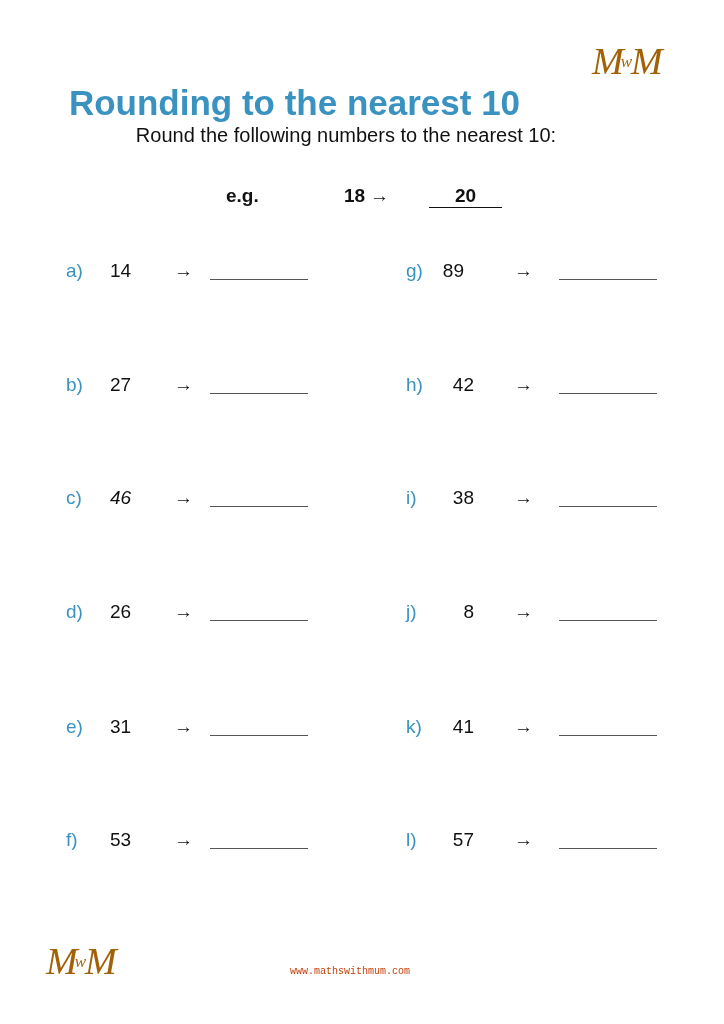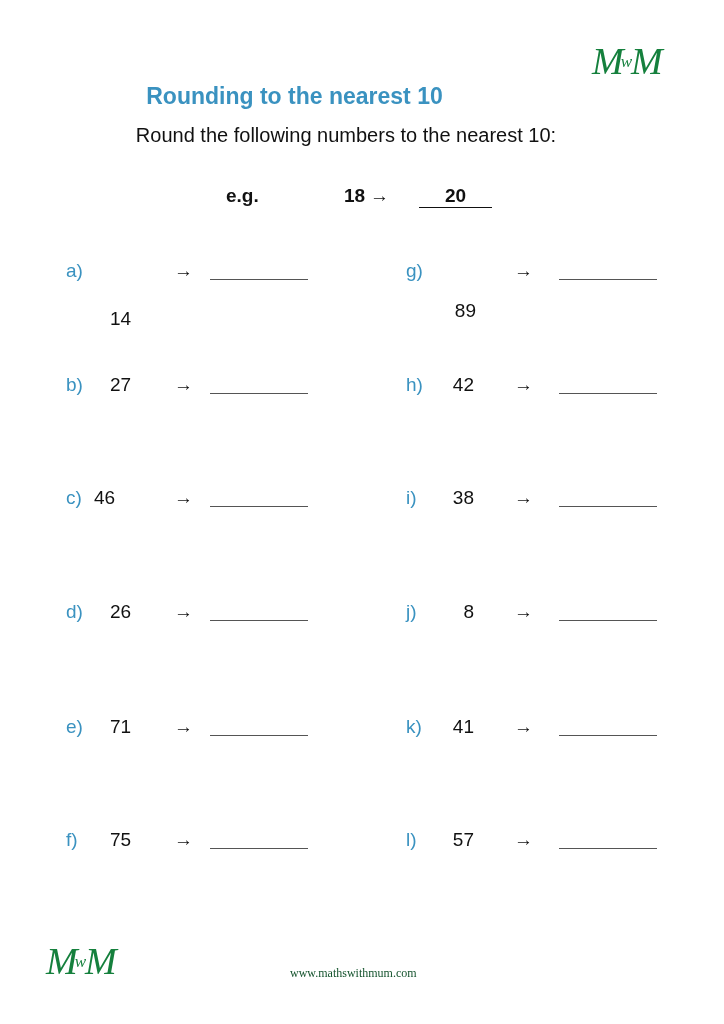--- a/index.html
+++ b/index.html
@@ -12,21 +12,21 @@
     height: 1024px;
     position: relative;
     overflow: hidden;
     font-family: "Liberation Sans", sans-serif;
     color: #111111;
   }
   .logo {
     position: absolute;
     font-family: "Liberation Serif", serif;
     font-style: italic;
-    color: #15803d;
+    color: #a16207;
     letter-spacing: -2px;
     line-height: 1;
   }
   .logo .small {
     font-size: 0.45em;
     vertical-align: 0.4em;
     letter-spacing: 0;
     margin: 0 -1px;
   }
   .logo-top {
@@ -38,21 +38,21 @@
     left: 46px;
     top: 942px;
     font-size: 38px;
   }
   .title {
     position: absolute;
     left: 0;
     width: 589px;
     top: 83px;
     text-align: center;
-    font-size: 23px;
+    font-size: 35px;
     font-weight: bold;
     color: #3a92c0;
   }
   .subtitle {
     position: absolute;
     left: 0;
     width: 692px;
     top: 124px;
     text-align: center;
     font-size: 20px;
@@ -65,21 +65,21 @@
     width: 724px;
     height: 28px;
     font-size: 19px;
     font-weight: bold;
   }
   .example span { position: absolute; top: 0; }
   .ex-label { left: 226px; }
   .ex-value { left: 307px; margin-left: 37px; }
   .ex-arrow { left: 370px; font-weight: bold; }
   .ex-answer {
-    left: 419px;
+    left: 429px;
     width: 73px;
     border-bottom: 1.5px solid #111;
     padding-left: 26px;
     box-sizing: border-box;
     line-height: 22px;
   }
   .question {
     position: absolute;
     height: 30px;
     font-size: 19px;
@@ -93,23 +93,23 @@
     left: 144px;
     top: 19px !important;
     width: 98px;
     height: 0;
     border-bottom: 1.5px solid #555;
   }
   .footer-url {
     position: absolute;
     top: 966px;
     left: 290px;
-    font-size: 12px;
-    color: #14532d;
-    font-family: Liberation Serif, serif;
+    font-size: 10px;
+    color: #c2410c;
+    font-family: Liberation Mono, monospace;
   }
 </style>
 </head>
 <body>
 
 <div class="logo logo-top">
   <span>M</span><span class="small">w</span><span>M</span>
 </div>
 
 <div class="title">Rounding to the nearest 10</div>
@@ -117,58 +117,58 @@
 
 <div class="example">
   <span class="ex-label">e.g.</span>
   <span class="ex-value">18</span>
   <span class="ex-arrow">→</span>
   <span class="ex-answer">20</span>
 </div>
 
 <div class="question" style="left:66px; top:260px;">
   <span class="q-label">a)</span>
-  <span class="q-value left" style="left:44px;margin-top:48px;">14</span>
+  <span class="q-value left" style="left:44px;">14</span>
   <span class="q-arrow">→</span>
   <span class="q-blank"></span>
 </div>
 <div class="question" style="left:66px; top:374px;">
   <span class="q-label">b)</span>
   <span class="q-value left" style="left:44px;">27</span>
   <span class="q-arrow">→</span>
   <span class="q-blank"></span>
 </div>
 <div class="question" style="left:66px; top:487px;">
   <span class="q-label">c)</span>
-  <span class="q-value left" style="left:28px;">46</span>
+  <span class="q-value left" style="left:44px;font-style:italic;">46</span>
   <span class="q-arrow">→</span>
   <span class="q-blank"></span>
 </div>
 <div class="question" style="left:66px; top:601px;">
   <span class="q-label">d)</span>
   <span class="q-value left" style="left:44px;">26</span>
   <span class="q-arrow">→</span>
   <span class="q-blank"></span>
 </div>
 <div class="question" style="left:66px; top:716px;">
   <span class="q-label">e)</span>
-  <span class="q-value left" style="left:44px;">71</span>
+  <span class="q-value left" style="left:44px;">31</span>
   <span class="q-arrow">→</span>
   <span class="q-blank"></span>
 </div>
 <div class="question" style="left:66px; top:829px;">
   <span class="q-label">f)</span>
-  <span class="q-value left" style="left:44px;">75</span>
+  <span class="q-value left" style="left:44px;">53</span>
   <span class="q-arrow">→</span>
   <span class="q-blank"></span>
 </div>
 
 <div class="question" style="left:406px; top:260px;">
   <span class="q-label">g)</span>
-  <span class="q-value" style="left:40px;margin-top:40px;">89</span>
+  <span class="q-value" style="left:28px;">89</span>
   <span class="q-arrow">→</span>
   <span class="q-blank" style="left:153px;"></span>
 </div>
 <div class="question" style="left:406px; top:374px;">
   <span class="q-label">h)</span>
   <span class="q-value" style="left:38px;">42</span>
   <span class="q-arrow">→</span>
   <span class="q-blank" style="left:153px;"></span>
 </div>
 <div class="question" style="left:406px; top:487px;">

